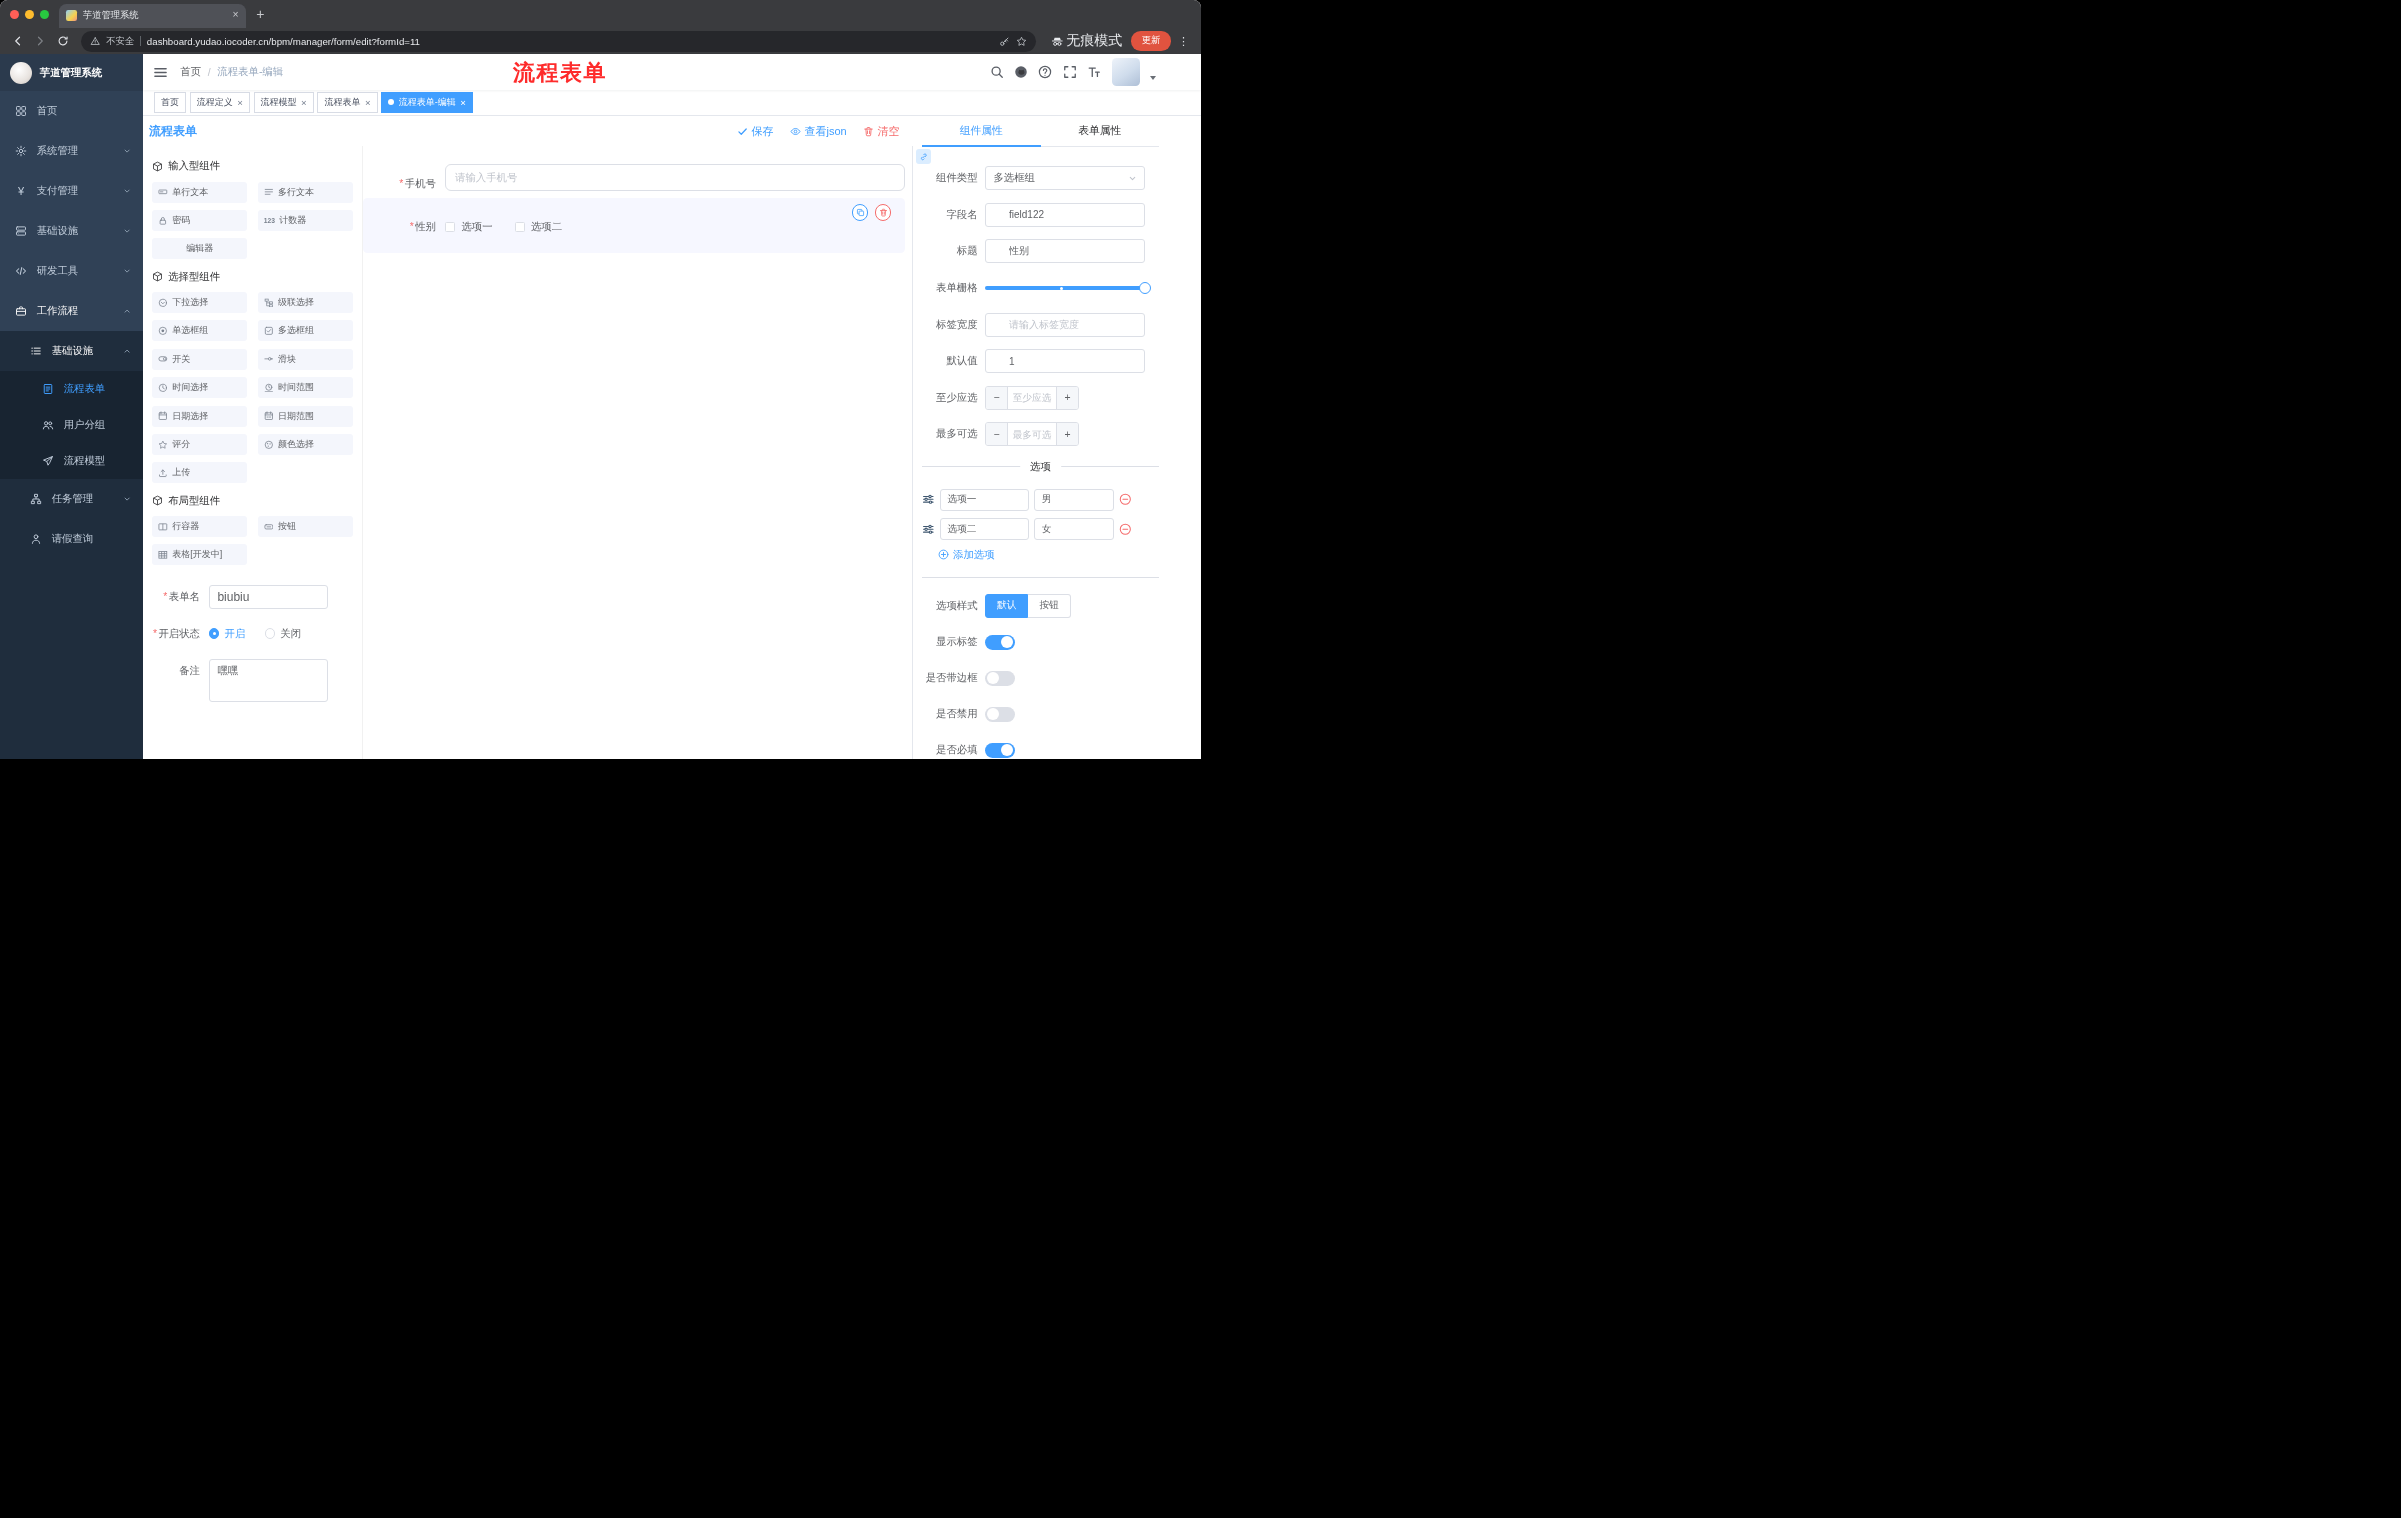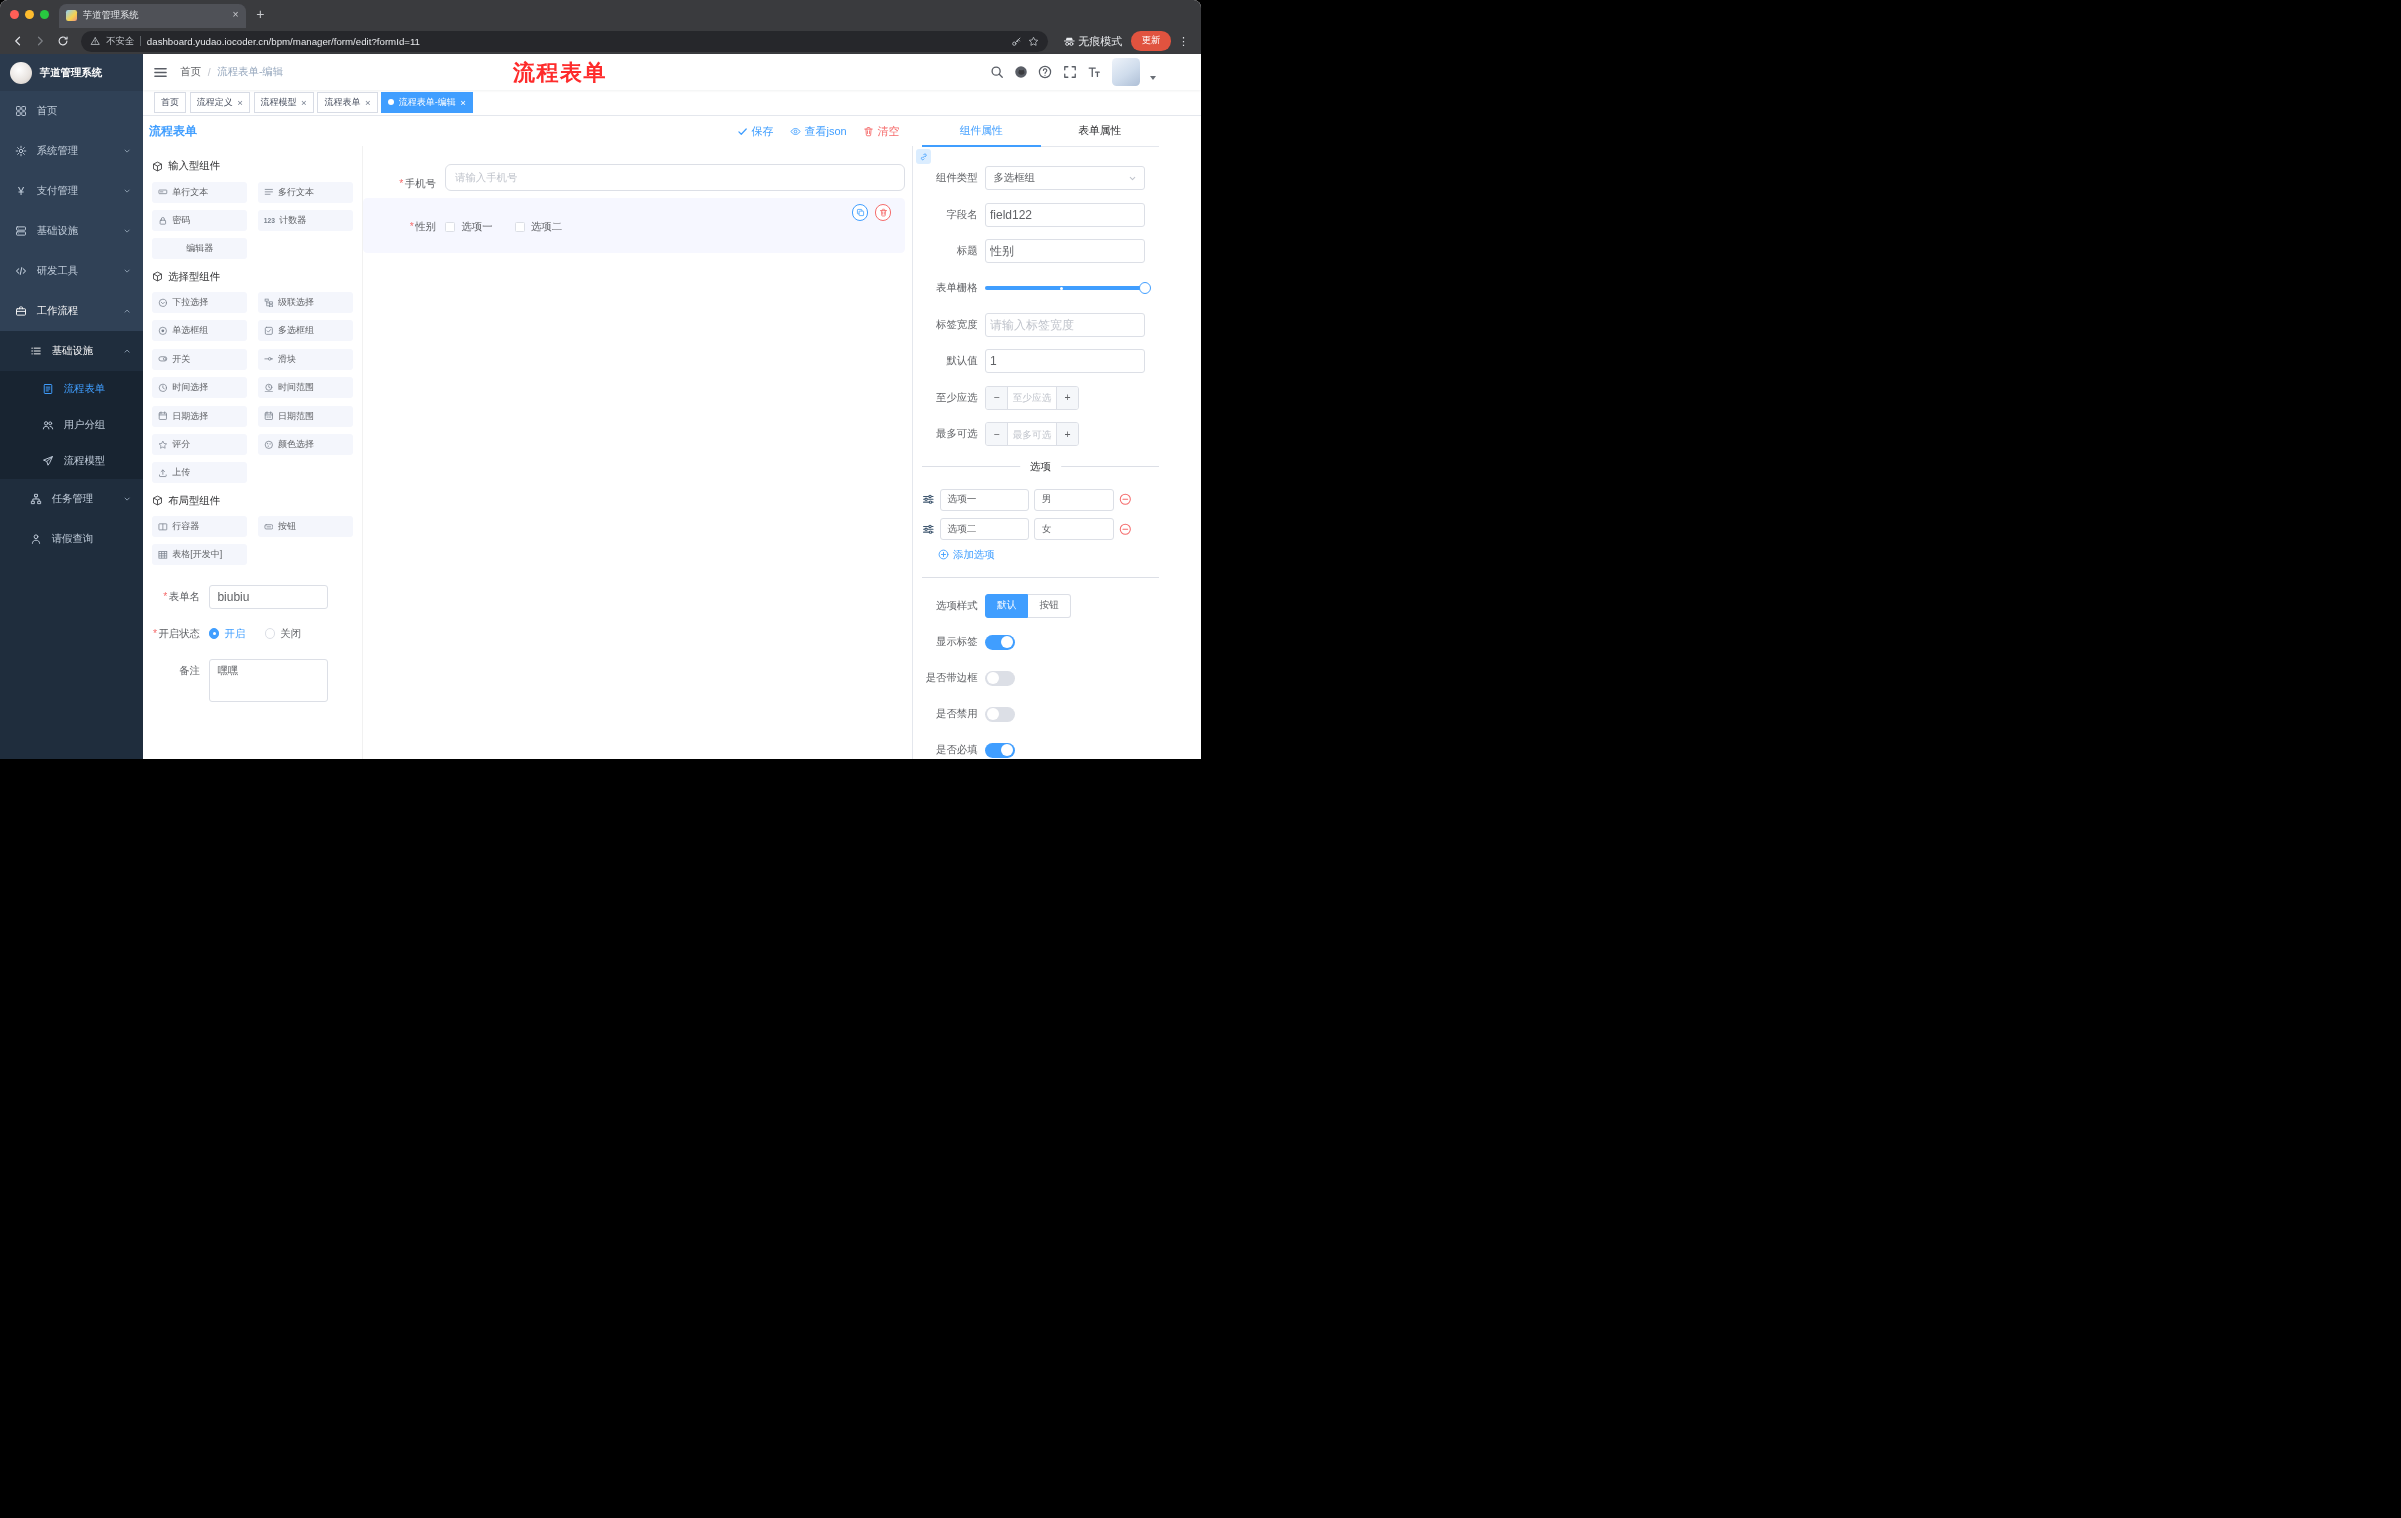--- a/index.html
+++ b/index.html
@@ -23,21 +23,21 @@
   .newtab { color:#c7c9cd; font-size:14px; padding:0 0 6px 10.4px; cursor:pointer; }
 
   .toolbar { position:absolute; top:27.5px; left:0; right:0; height:27px; background:#3a3b3e; display:flex; align-items:center; padding:0 7.4px; box-sizing:border-box; gap:1.5px; }
   .navbtn { width:21px; height:21px; display:flex; align-items:center; justify-content:center; color:#dfe1e5; }
   .navbtn.dim { color:#7d8085; }
   .omnibox { flex:1; height:21px; margin:0 6px; background:#26272b; border-radius:10.4px; display:flex; align-items:center; padding:0 9px; gap:6px; min-width:0; }
   .sec-label { color:#bdc1c6; font-size:9.3px; white-space:nowrap; }
   .om-div { width:0.7px; height:10.4px; background:#5f6368; }
   .url { color:#e8eaed; font-size:9.7px; flex:1; white-space:nowrap; overflow:hidden; }
   .om-ic { color:#bdc1c6; }
-  .incog { display:flex; align-items:center; gap:3px; color:#e8eaed; font-size:11px; padding:0 7.4px; white-space:nowrap; }
+  .incog { display:flex; align-items:center; gap:3px; color:#e8eaed; font-size:14px; padding:0 7.4px; white-space:nowrap; }
   .updatepill { background:#e0533f; color:#fff; font-size:9.3px; height:19.3px; border-radius:9.7px; display:flex; align-items:center; padding:0 10.4px; cursor:pointer; }
   .dots { color:#dfe1e5; font-size:11px; padding:0 4.5px 0 6px; cursor:pointer; }
 
   
   .app { position:absolute; top:54px; left:0; right:0; bottom:0; display:flex; }
 
   
   .sidebar { width:143px; flex:none; background:#304156; display:flex; flex-direction:column; overflow:hidden; }
   .logo-row { height:37px; display:flex; align-items:center; padding:0 10.4px; gap:7.4px; background:#2b3a4d; }
   .logo-img { width:22px; height:22px; border-radius:50%; background:radial-gradient(circle at 40% 35%,#ffffff 0%,#e8e3df 60%,#c9c2bc 100%); flex:none; }
@@ -133,21 +133,21 @@
   .ptab { flex:1; display:flex; align-items:center; justify-content:center; font-size:10.8px; color:#303133; cursor:pointer; position:relative; }
   .ptab.active { color:#409eff; }
   .ptab.active::after { content:""; position:absolute; left:0; right:0; bottom:-0.7px; height:1.5px; background:#409eff; }
   .link-badge { position:absolute; left:3px; top:33px; width:15px; height:15px; border-radius:3px; background:#dbedff; color:#409eff; display:flex; align-items:center; justify-content:center; cursor:pointer; }
   .link-badge .sv { width:9.7px; height:9.7px; }
   .prow { display:flex; align-items:center; margin-bottom:12.6px; }
   .plabel { width:63px; flex:none; text-align:right; padding-right:7.4px; font-size:10.4px; color:#606266; box-sizing:border-box; }
   .pctl { width:160px; display:flex; align-items:center; }
   .pselect { width:100%; height:24px; border:0.7px solid #dcdfe6; border-radius:3px; display:flex; align-items:center; padding:0 7.4px; font-size:10.4px; color:#606266; justify-content:space-between; cursor:pointer; box-sizing:border-box; background:#fff; }
   .pselect .sv { width:9px; height:9px; color:#c0c4cc; }
-  .pinput { width:100%; height:24px; border:0.7px solid #dcdfe6; border-radius:3px; padding:0 4px; font-size:12px; color:#606266; box-sizing:border-box; font-family:inherit; }
+  .pinput { width:100%; height:24px; border:0.7px solid #dcdfe6; border-radius:3px; padding:0 23px; font-size:10px; color:#606266; box-sizing:border-box; font-family:inherit; }
   
   .slider { position:relative; width:100%; height:24px; display:flex; align-items:center; }
   .sl-track { position:relative; width:100%; height:4.5px; border-radius:2.2px; background:#e4e7ed; }
   .sl-fill { position:absolute; left:0; top:0; bottom:0; width:100%; border-radius:2.2px; background:#409eff; }
   .sl-stop { position:absolute; left:47%; top:0.7px; width:3px; height:3px; border-radius:50%; background:#fff; }
   .sl-handle { position:absolute; right:-6px; top:-3.7px; width:12px; height:12px; border-radius:50%; background:#fff; border:1.5px solid #409eff; box-sizing:border-box; cursor:grab; }
   
   .stepper { width:92px; height:22px; border:0.7px solid #dcdfe6; border-radius:3px; display:flex; overflow:hidden; box-sizing:content-box; background:#fff; }
   .stepbtn { width:21px; background:#f5f7fa; color:#606266; display:flex; align-items:center; justify-content:center; font-size:10.4px; cursor:pointer; flex:none; }
   .stepbtn.minus { border-right:0.7px solid #dcdfe6; }

